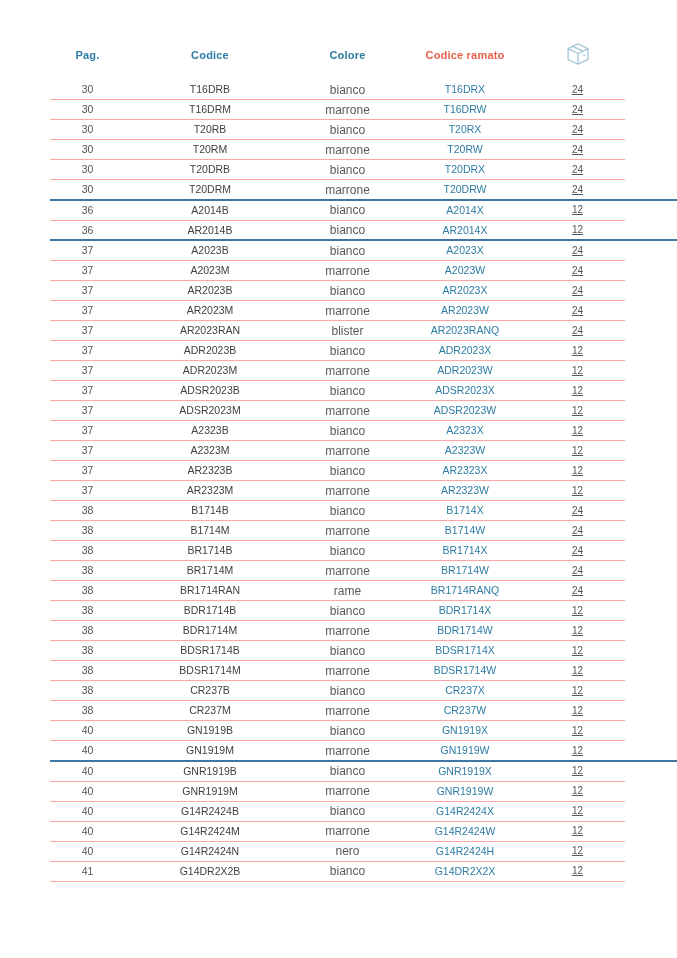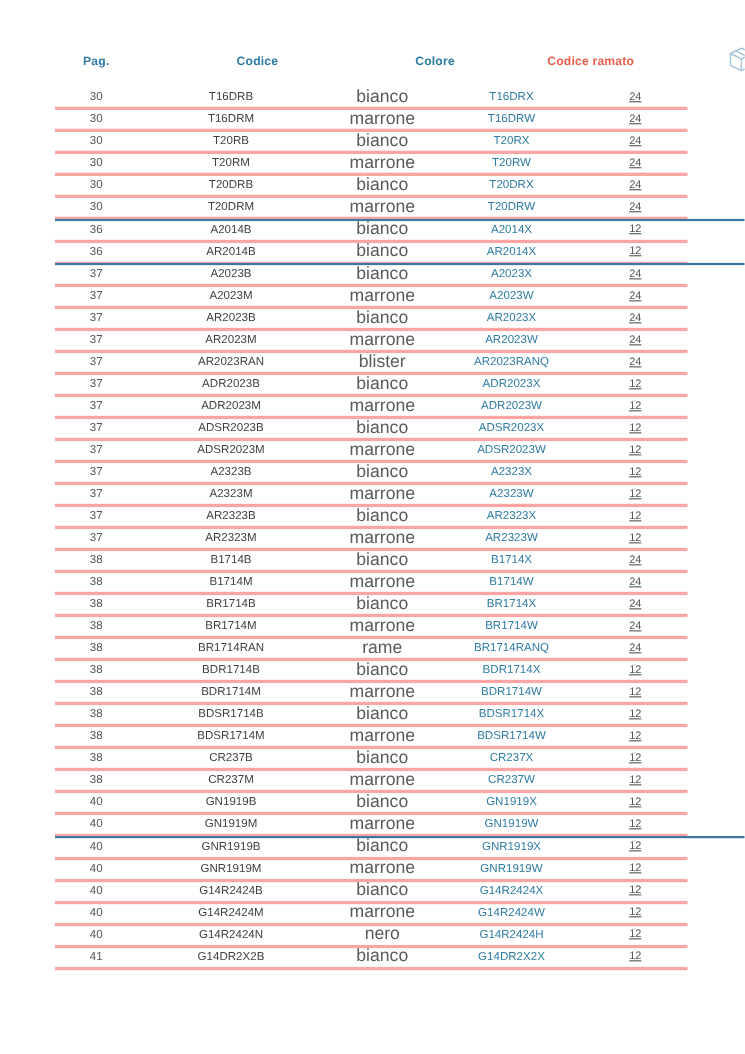--- a/index.html
+++ b/index.html
@@ -12,47 +12,46 @@
     overflow:hidden;
   }
   .page{position:relative;width:677px;height:958px;}
 
   .thead{
     display:grid;
     grid-template-columns:75px 170px 105px 130px 95px;
     margin:40px 0 0 50px;
     align-items:center;
     height:30px;
-    gap:24px;
   }
   .thead .h{
     text-align:center;
     font-size:11px;
     font-weight:700;
     letter-spacing:.2px;
   }
   .h-blue{color:#2d7ca3;}
   .h-red{color:#e8604c;}
   .h-qty{display:flex;justify-content:center;align-items:center;}
 
   .tbody{margin-top:10px;}
   .trow{
     display:grid;
     grid-template-columns:75px 170px 105px 130px 95px;
     margin-left:50px;
     width:575px;
     height:20px;
     align-items:center;
-    border-bottom:3px solid #fca5a5;
+    border-bottom:1px solid #fca5a5;
     box-sizing:border-box;
   }
   .trow span{text-align:center;display:block;line-height:1;}
   .c-pag{font-size:10.5px;color:#555;}
   .c-cod{font-size:10.5px;font-weight:400;color:#3f3f3f;}
-  .c-col{font-size:16px;color:#5a5a5a;}
+  .c-col{font-size:12px;color:#5a5a5a;}
   .c-bli{font-size:10.5px;font-weight:400;color:#2d7ca3;}
   .c-qty{font-size:10px;color:#555;text-decoration:underline;}
 
   .blue-divider{
     margin-left:50px;
     width:627px;
     height:2px;
     background:#3e76a4;
     margin-top:-1.5px;
     position:relative;

